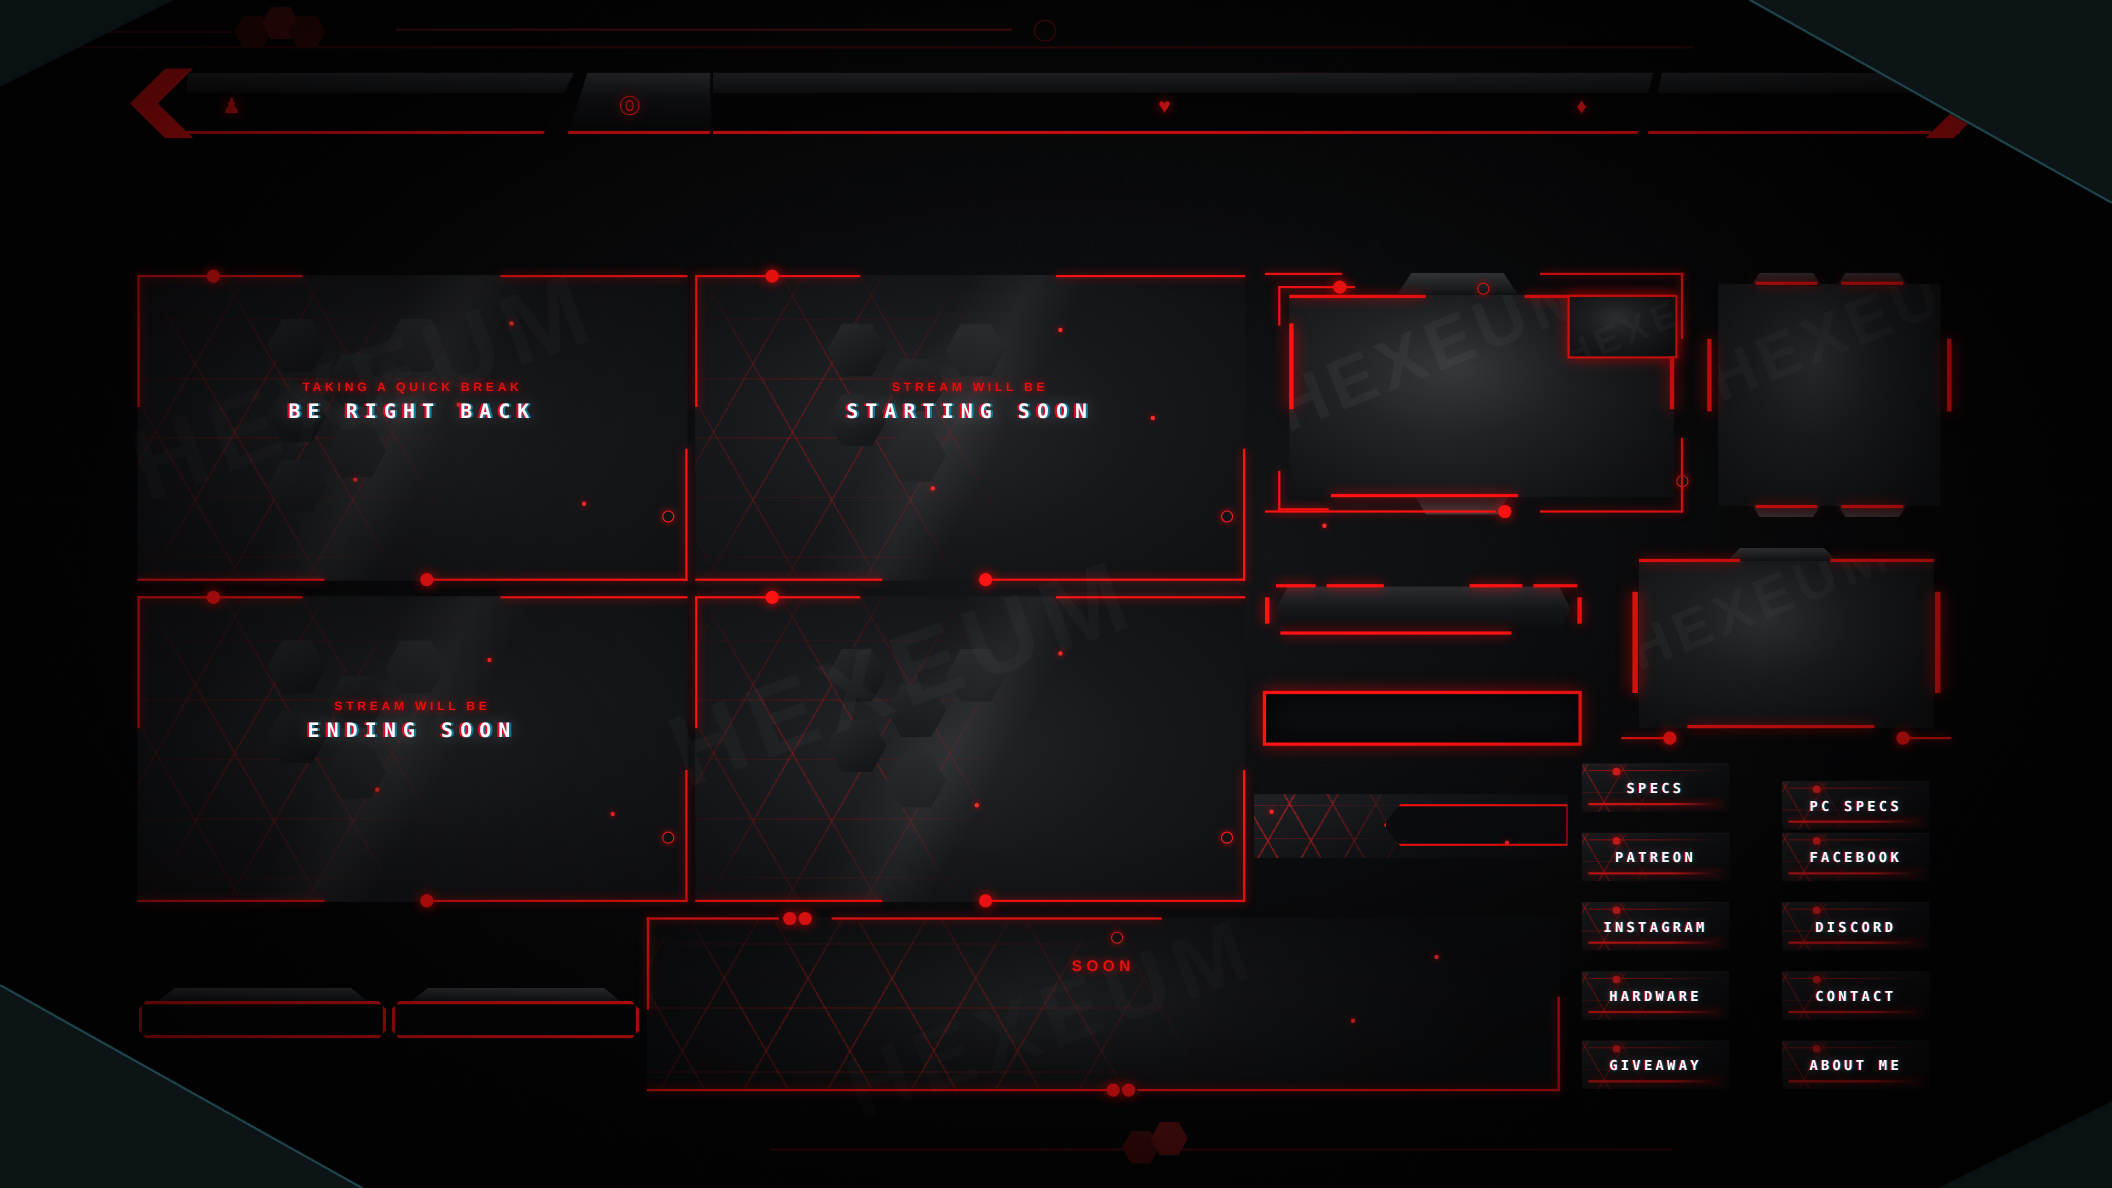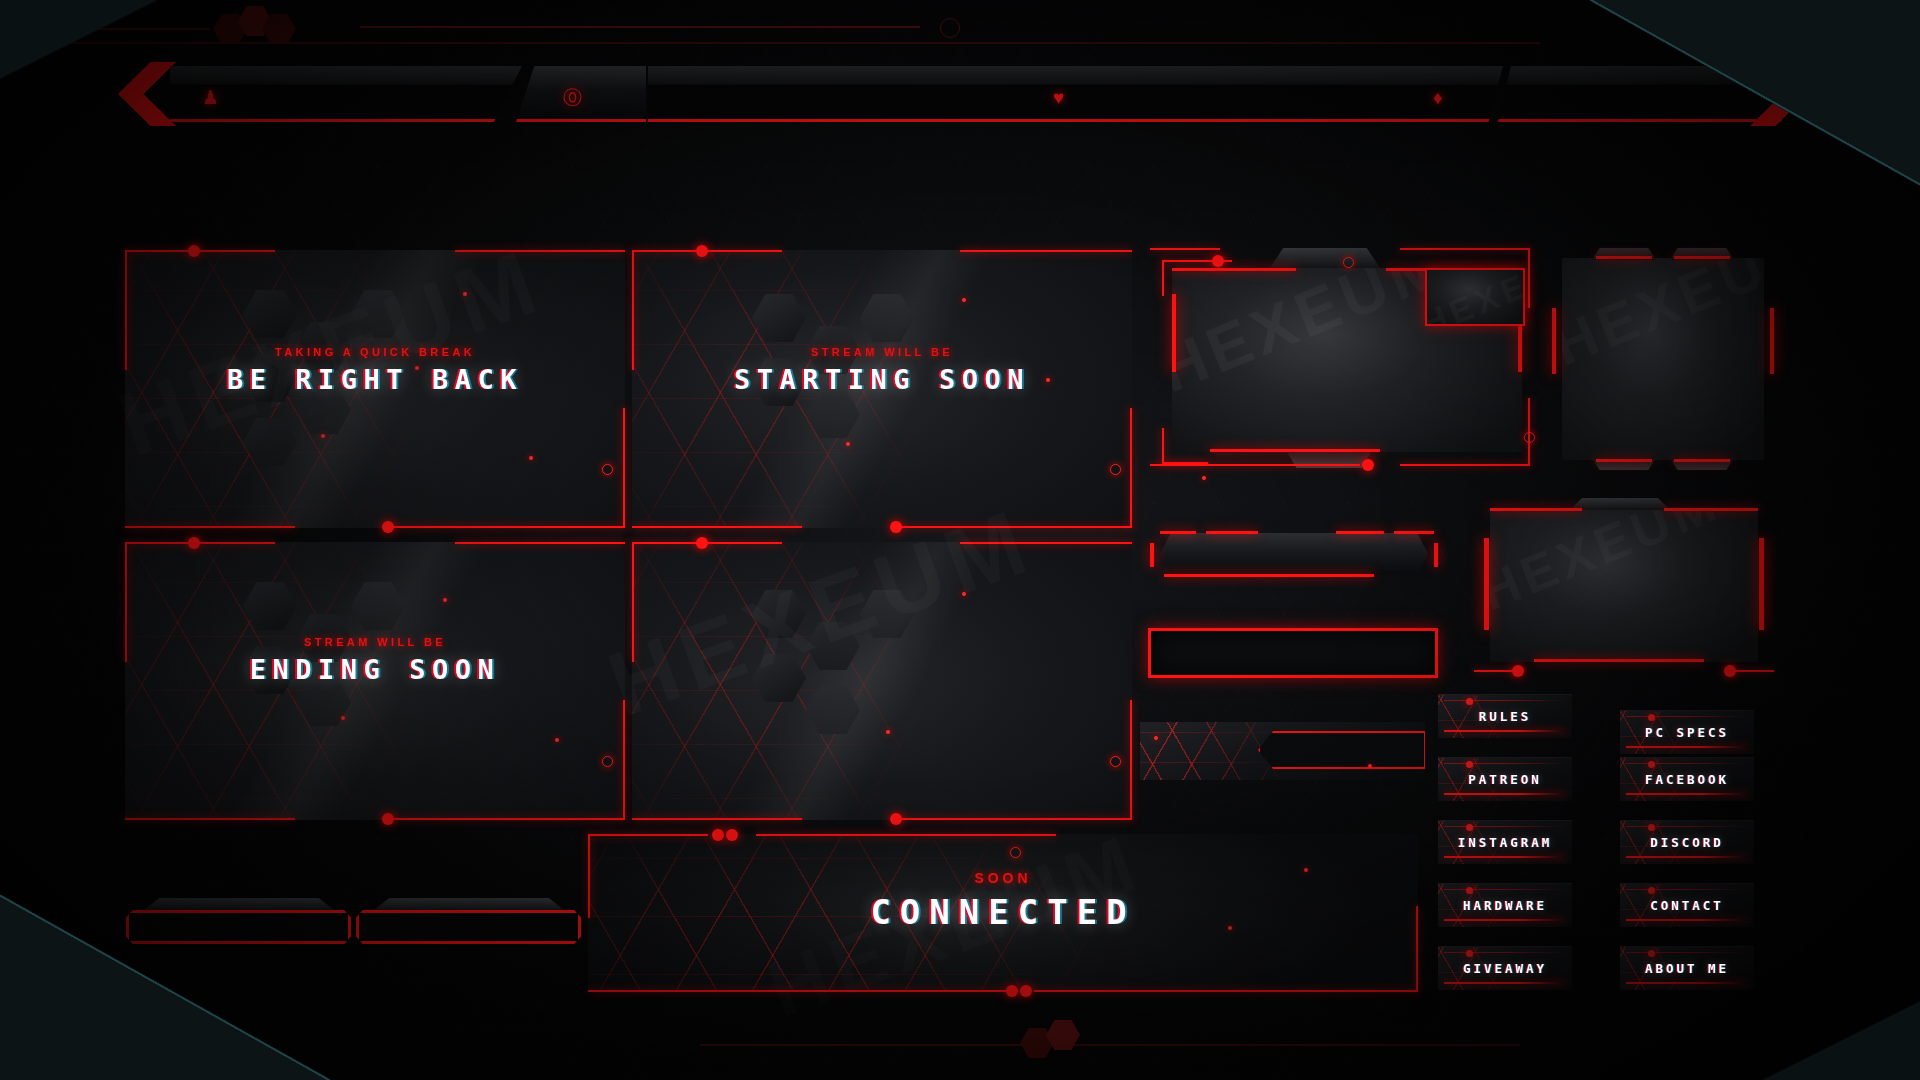--- a/index.html
+++ b/index.html
@@ -129,21 +129,21 @@
         box-shadow:0 0 10px rgba(255,0,0,.95); }
   .ring{ position:absolute; width:11px; height:11px; border-radius:50%;
          border:1.6px solid #ff2020; box-shadow:0 0 7px rgba(255,0,0,.7); }
 
   .scene-txt{ position:absolute; left:0; width:100%; text-align:center; z-index:6; }
   .kicker{
     color:#e51111; font-size:11px; font-weight:700; letter-spacing:3.4px;
     text-shadow:0 0 7px rgba(255,0,0,.85); margin-bottom:6px;
   }
   .headline{
-    color:#fff; font-size:27px; font-weight:700; letter-spacing:6.5px;
+    color:#fff; font-size:18px; font-weight:700; letter-spacing:6.5px;
     font-family:"DejaVu Sans Mono", monospace;
     text-shadow:-2px 0 rgba(255,0,40,.85), 2px 0 rgba(0,200,255,.5), 0 0 16px rgba(255,255,255,.3);
   }
 
   
   .camwrap{ position:absolute; }
   .camscr{ position:absolute; inset:0;
     background:radial-gradient(ellipse 70% 80% at 44% 36%, #3a3c40 0%, #222427 42%, #111214 100%);
     overflow:hidden; }
   .camscr .wm{ position:absolute; left:-6%; top:6%; font-size:64px; font-weight:700;
@@ -455,42 +455,41 @@
            repeating-linear-gradient(-60deg, rgba(200,28,28,.50) 0 1.4px, transparent 1.4px 66px),
            repeating-linear-gradient(0deg, rgba(170,22,22,.30) 0 1.4px, transparent 1.4px 58px);
          mask-image:radial-gradient(ellipse 66% 74% at 34% 50%, #000 20%, transparent 82%);
          -webkit-mask-image:radial-gradient(ellipse 66% 74% at 34% 50%, #000 20%, transparent 82%);"></div>
 
     <div class="sheen"></div>
     <div class="dot" style="left:640px; top:92px;"></div>
     <div class="dot" style="left:716px; top:34px;"></div>
     <div class="scene-txt" style="top:36px;">
       <div class="kicker" style="letter-spacing:4px; font-size:14px;">SOON</div>
-      <div class="headline" style="font-size:34px; letter-spacing:9px;">CONNECTED</div>
     </div>
   </div>
   <div class="brk h" style="left:588px; top:834px; width:120px;"></div>
   <div class="brk h" style="left:756px; top:834px; width:300px;"></div>
   <div class="brk v" style="left:588px; top:834px; height:84px;"></div>
   <div class="brk v" style="left:1416px; top:906px; height:86px;"></div>
   <div class="brk h" style="left:588px; top:990px; width:422px;"></div>
   <div class="brk h" style="left:1034px; top:990px; width:384px;"></div>
   <div class="nub" style="left:712px; top:829px;"></div>
   <div class="nub" style="left:726px; top:829px;"></div>
   <div class="nub" style="left:1006px; top:985px;"></div>
   <div class="nub" style="left:1020px; top:985px;"></div>
   <div class="ring" style="left:1010px; top:847px;"></div>
 
   <div>
     <div class="panel" style="left:1438px; top:694px;">
       <div class="phex"></div>
       <div class="pline2"></div>
       <div class="pnub"></div>
       <div class="pline"></div>
-      <div class="plabel">RULES</div>
+      <div class="plabel">SPECS</div>
     </div>
     <div class="panel" style="left:1620px; top:694px;margin-top:16px;">
       <div class="phex"></div>
       <div class="pline2"></div>
       <div class="pnub"></div>
       <div class="pline"></div>
       <div class="plabel">PC SPECS</div>
     </div>
 
     <div class="panel" style="left:1438px; top:757px;">

